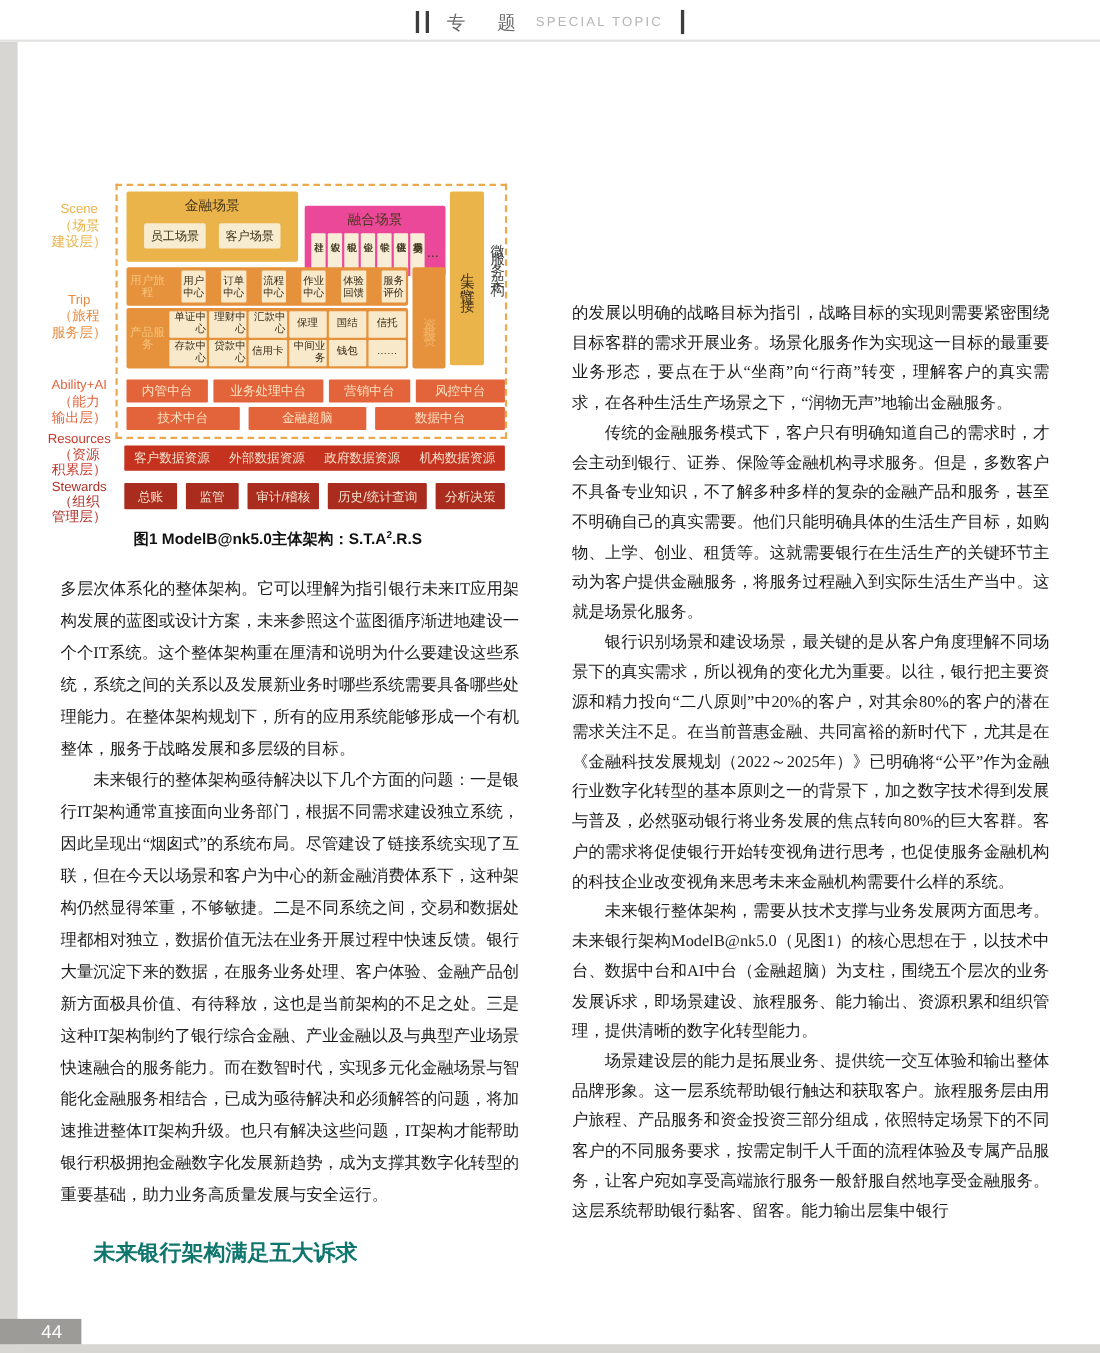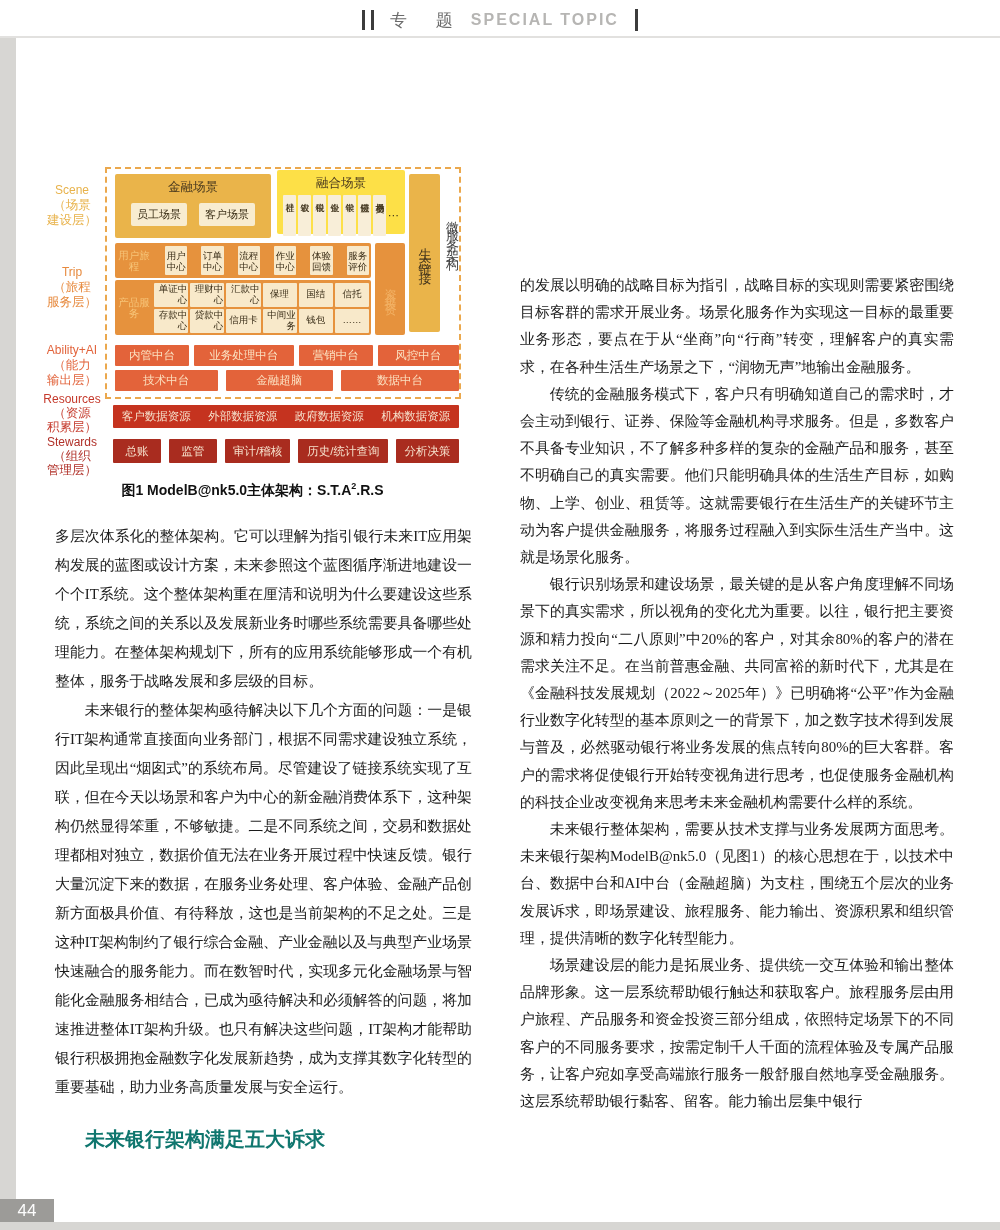--- a/index.html
+++ b/index.html
@@ -11,42 +11,42 @@
   .edge-left   { position:absolute; left:0; top:38px; width:16px; height:1192px; background:#d7d6d3; }
   .edge-bottom { position:absolute; left:0; top:1222px; width:1000px; height:8px; background:#d7d6d3; }
   .header-rule { position:absolute; left:0; top:36px; width:1000px; height:2px; background:#e2e1df; }
 
   
   .header { position:absolute; top:6px; left:0; width:1000px; height:28px;
             display:flex; justify-content:center; align-items:center; gap:16px; }
   .dbar { width:6px; height:20px; border-left:3px solid #3c3c3c; border-right:3px solid #3c3c3c; }
   .sbar { width:3px; height:22px; background:#3c3c3c; }
   .h-cn { font-size:17px; color:#6b6b6b; letter-spacing:12px; }
-  .h-en { font-size:16px; color:#b6b5b3; letter-spacing:2px; margin-left:-10px;font-weight:bold; }
+  .h-en { font-size:12px; color:#b6b5b3; letter-spacing:2px; margin-left:-10px; }
 
   
   .figure { position:absolute; left:40px; top:165px; width:425px; height:350px; font-family:"Liberation Sans","DejaVu Sans",sans-serif; }
   .side-label { position:absolute; left:0; width:64px; text-align:center; line-height:15px; }
   .side-label .en { font-size:12px; display:block; }
   .side-label .cn { font-size:12.5px; display:block; }
   .lab-scene     { top:18px;  color:#e8b24a; }
   .lab-trip      { top:100px; color:#e78a3e; }
   .lab-ability   { top:178px; color:#e2643c; }
   .lab-resources { top:227px; color:#c5392b; line-height:14px; }
   .lab-stewards  { top:270px; color:#b03028; line-height:14px; }
 
   .dash-box { position:absolute; left:65px; top:2px; width:356px; height:232px;
               border:2px dashed #eba84d; box-sizing:border-box; }
 
   .blk-finance { position:absolute; left:8px; top:5px; width:156px; height:64px; background:#eab44a; border-radius:2px; }
   .blk-ttl { text-align:center; font-size:12.5px; color:#49391e; margin-top:5px; }
   .fin-chips { display:flex; justify-content:center; gap:12px; margin-top:7px; }
   .chip-lg { background:#f8ecd0; color:#3c3018; font-size:11px; padding:4px 6px; border-radius:2px; }
 
-  .blk-fusion { position:absolute; left:170px; top:1px; width:128px; height:64px; background:#fde047; border-radius:2px; }
+  .blk-fusion { position:absolute; left:170px; top:18px; width:128px; height:64px; background:#ec4899; border-radius:2px; }
   .fusion-chips { display:flex; gap:2px; justify-content:center; align-items:flex-start; margin-top:3px; }
   .chip-v { writing-mode:vertical-rl; text-orientation:upright; background:#f8eed8; color:#3c3018;
             font-size:9px; line-height:13px; width:13px; height:40px; padding-top:1px;
             display:inline-flex; justify-content:flex-start; border-radius:1px; }
   .fusion-ellipsis { color:#3c3018; font-size:11px; align-self:center; }
 
   .col-eco { position:absolute; left:302px; top:5px; width:31px; height:158px; background:#eab44a;
              display:flex; align-items:center; justify-content:center; border-radius:2px; }
   .col-eco span { writing-mode:vertical-rl; text-orientation:upright; font-size:13px; letter-spacing:8px; color:#46361c; }
 
@@ -97,21 +97,21 @@
   p.cont { text-indent:0; }
   .col-left h2 { font-size:20px; line-height:26px; margin:24px 0 12px 0; text-indent:30px; font-weight:bold; color:#0f766e;
                  font-family:"Liberation Serif","DejaVu Serif",serif; }
   .col-right {
     position:absolute; left:520px; top:272px; width:434px; height:886px;
     font-family:"Liberation Serif","DejaVu Serif",serif; font-size:14.9px; line-height:27.2px;
     color:#1c1c1c; text-align:justify; overflow:hidden;
   }
 
   .pagebox { position:absolute; left:0; top:1199px; width:54px; height:23px; background:#9c9b98;
-             color:#fdfdfd; display:flex; align-items:center; justify-content:center; font-size:17px; }
+             color:#fdfdfd; display:flex; align-items:center; justify-content:center; font-size:17px;padding-left:20px; }
 </style>
 </head>
 <body>
 
 <div class="edge-left"></div>
 <div class="edge-bottom"></div>
 <div class="header-rule"></div>
 
 <div class="header">
   <span class="dbar"></span>

